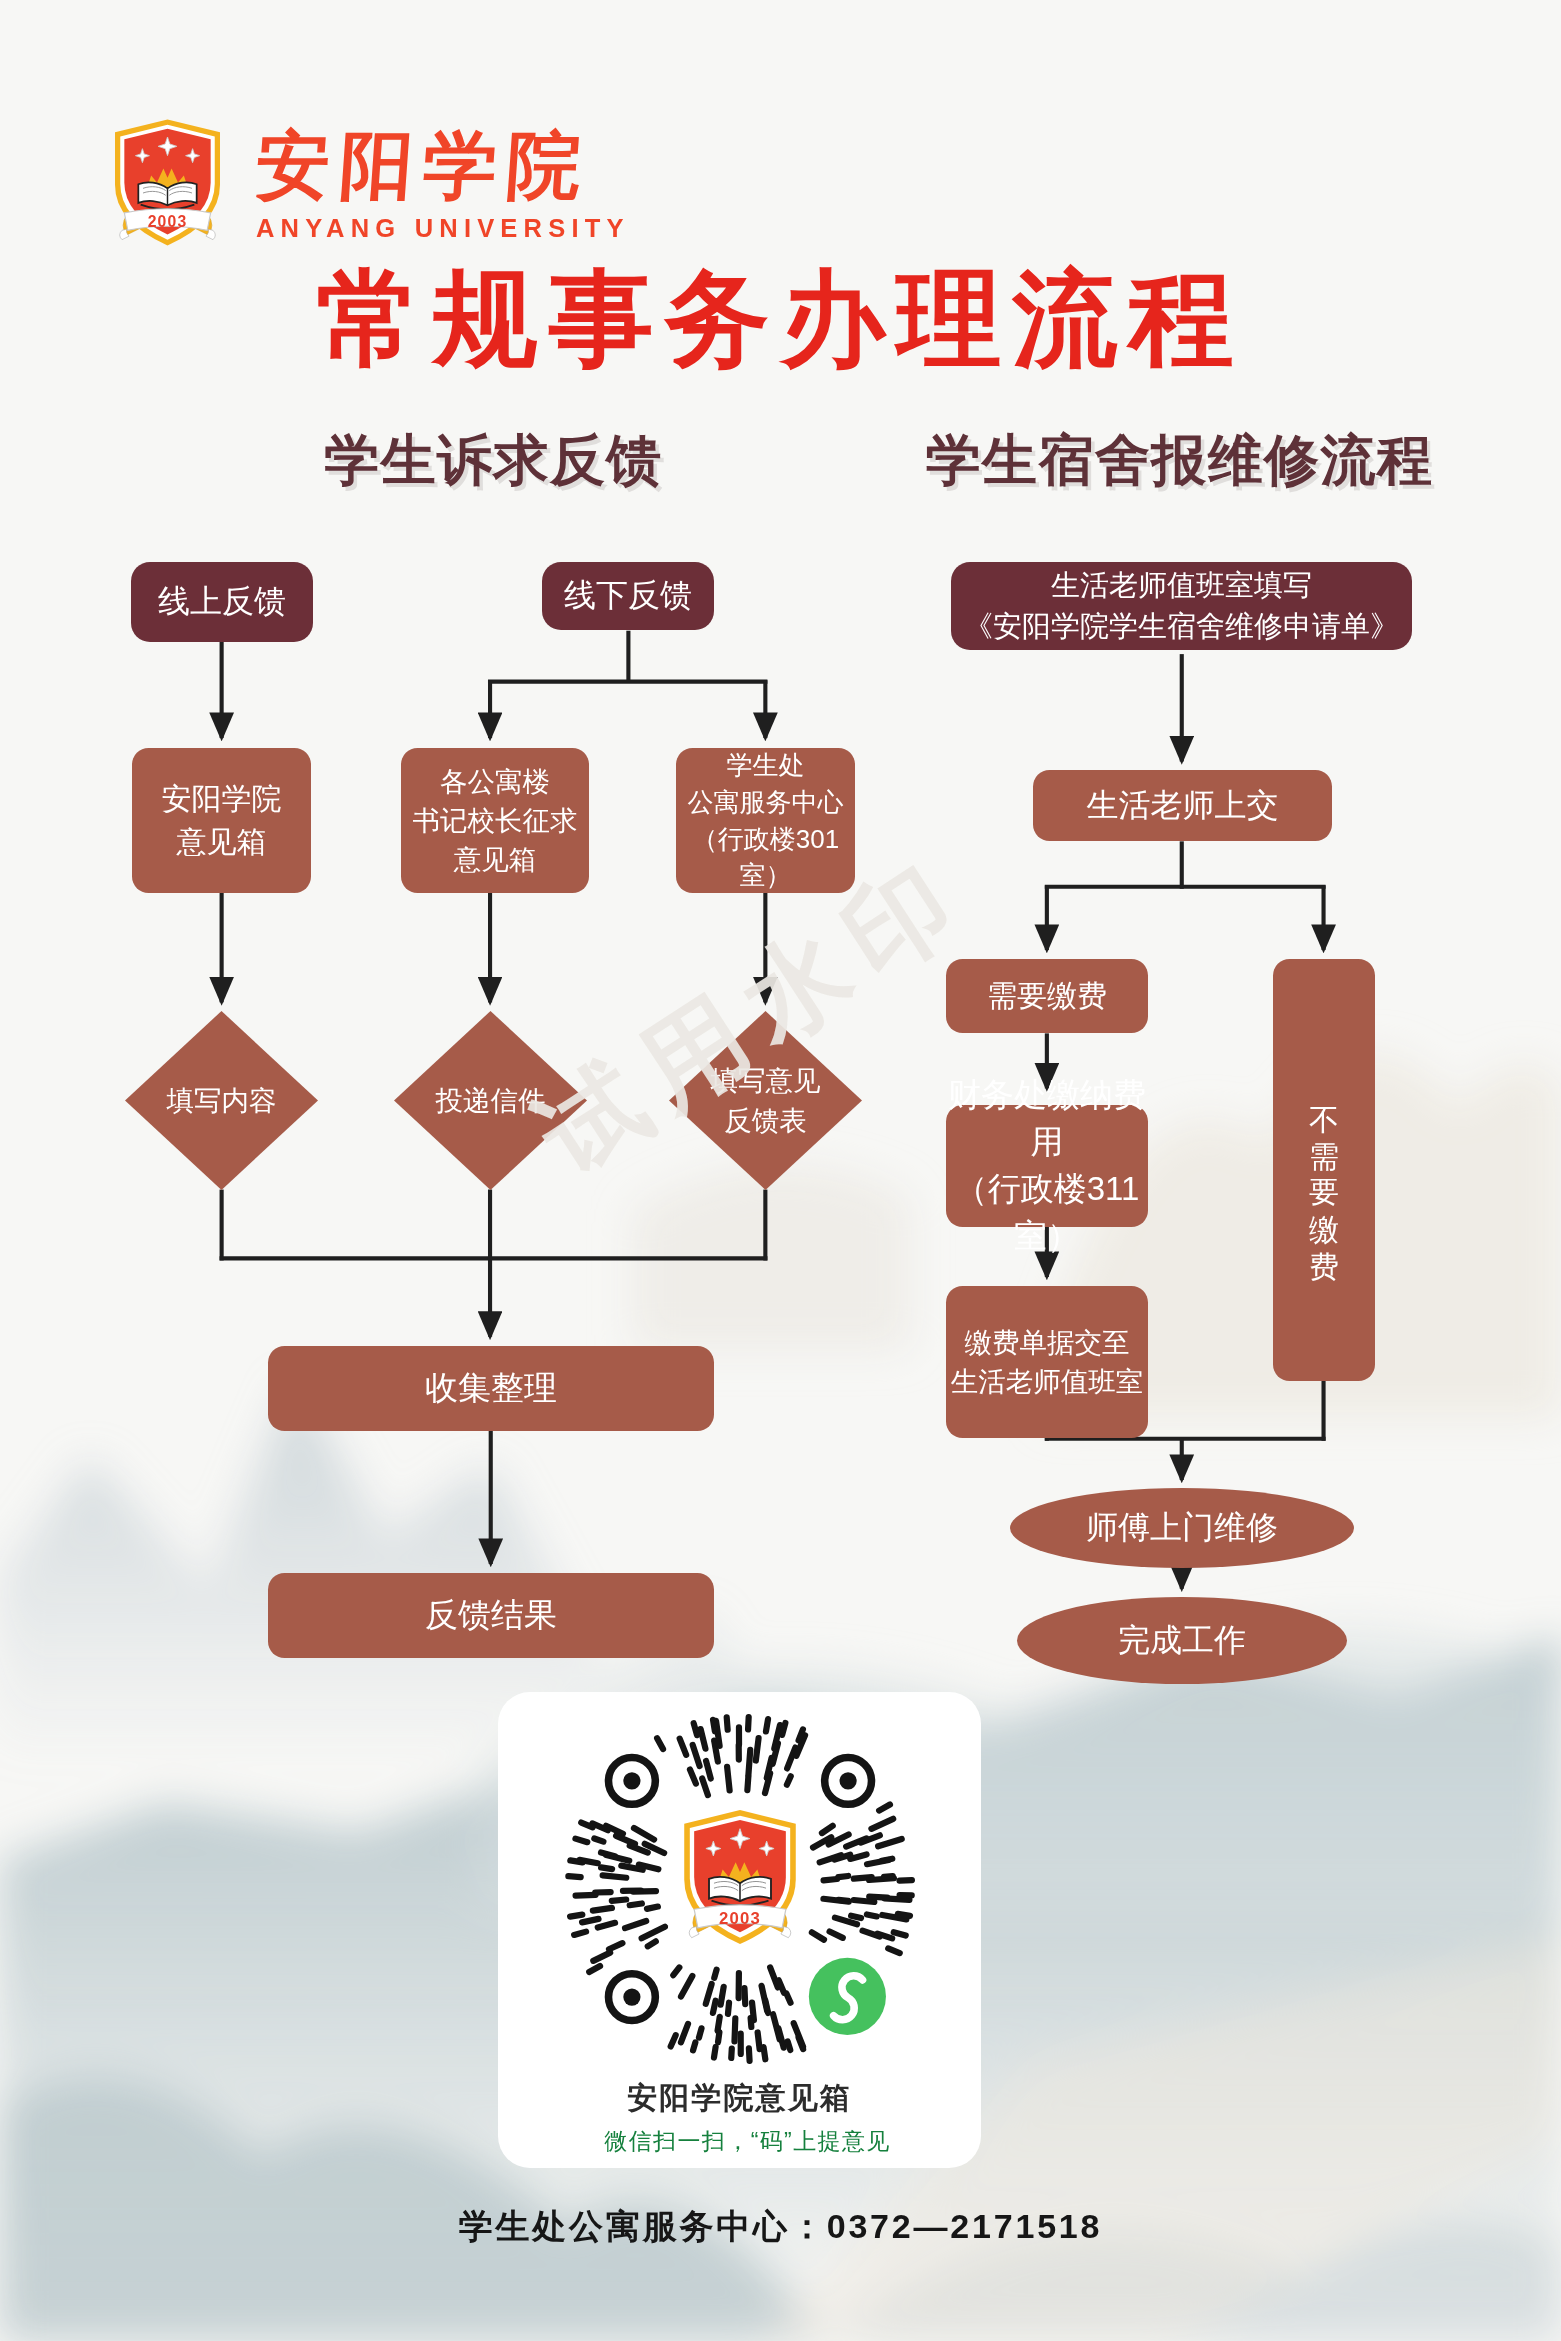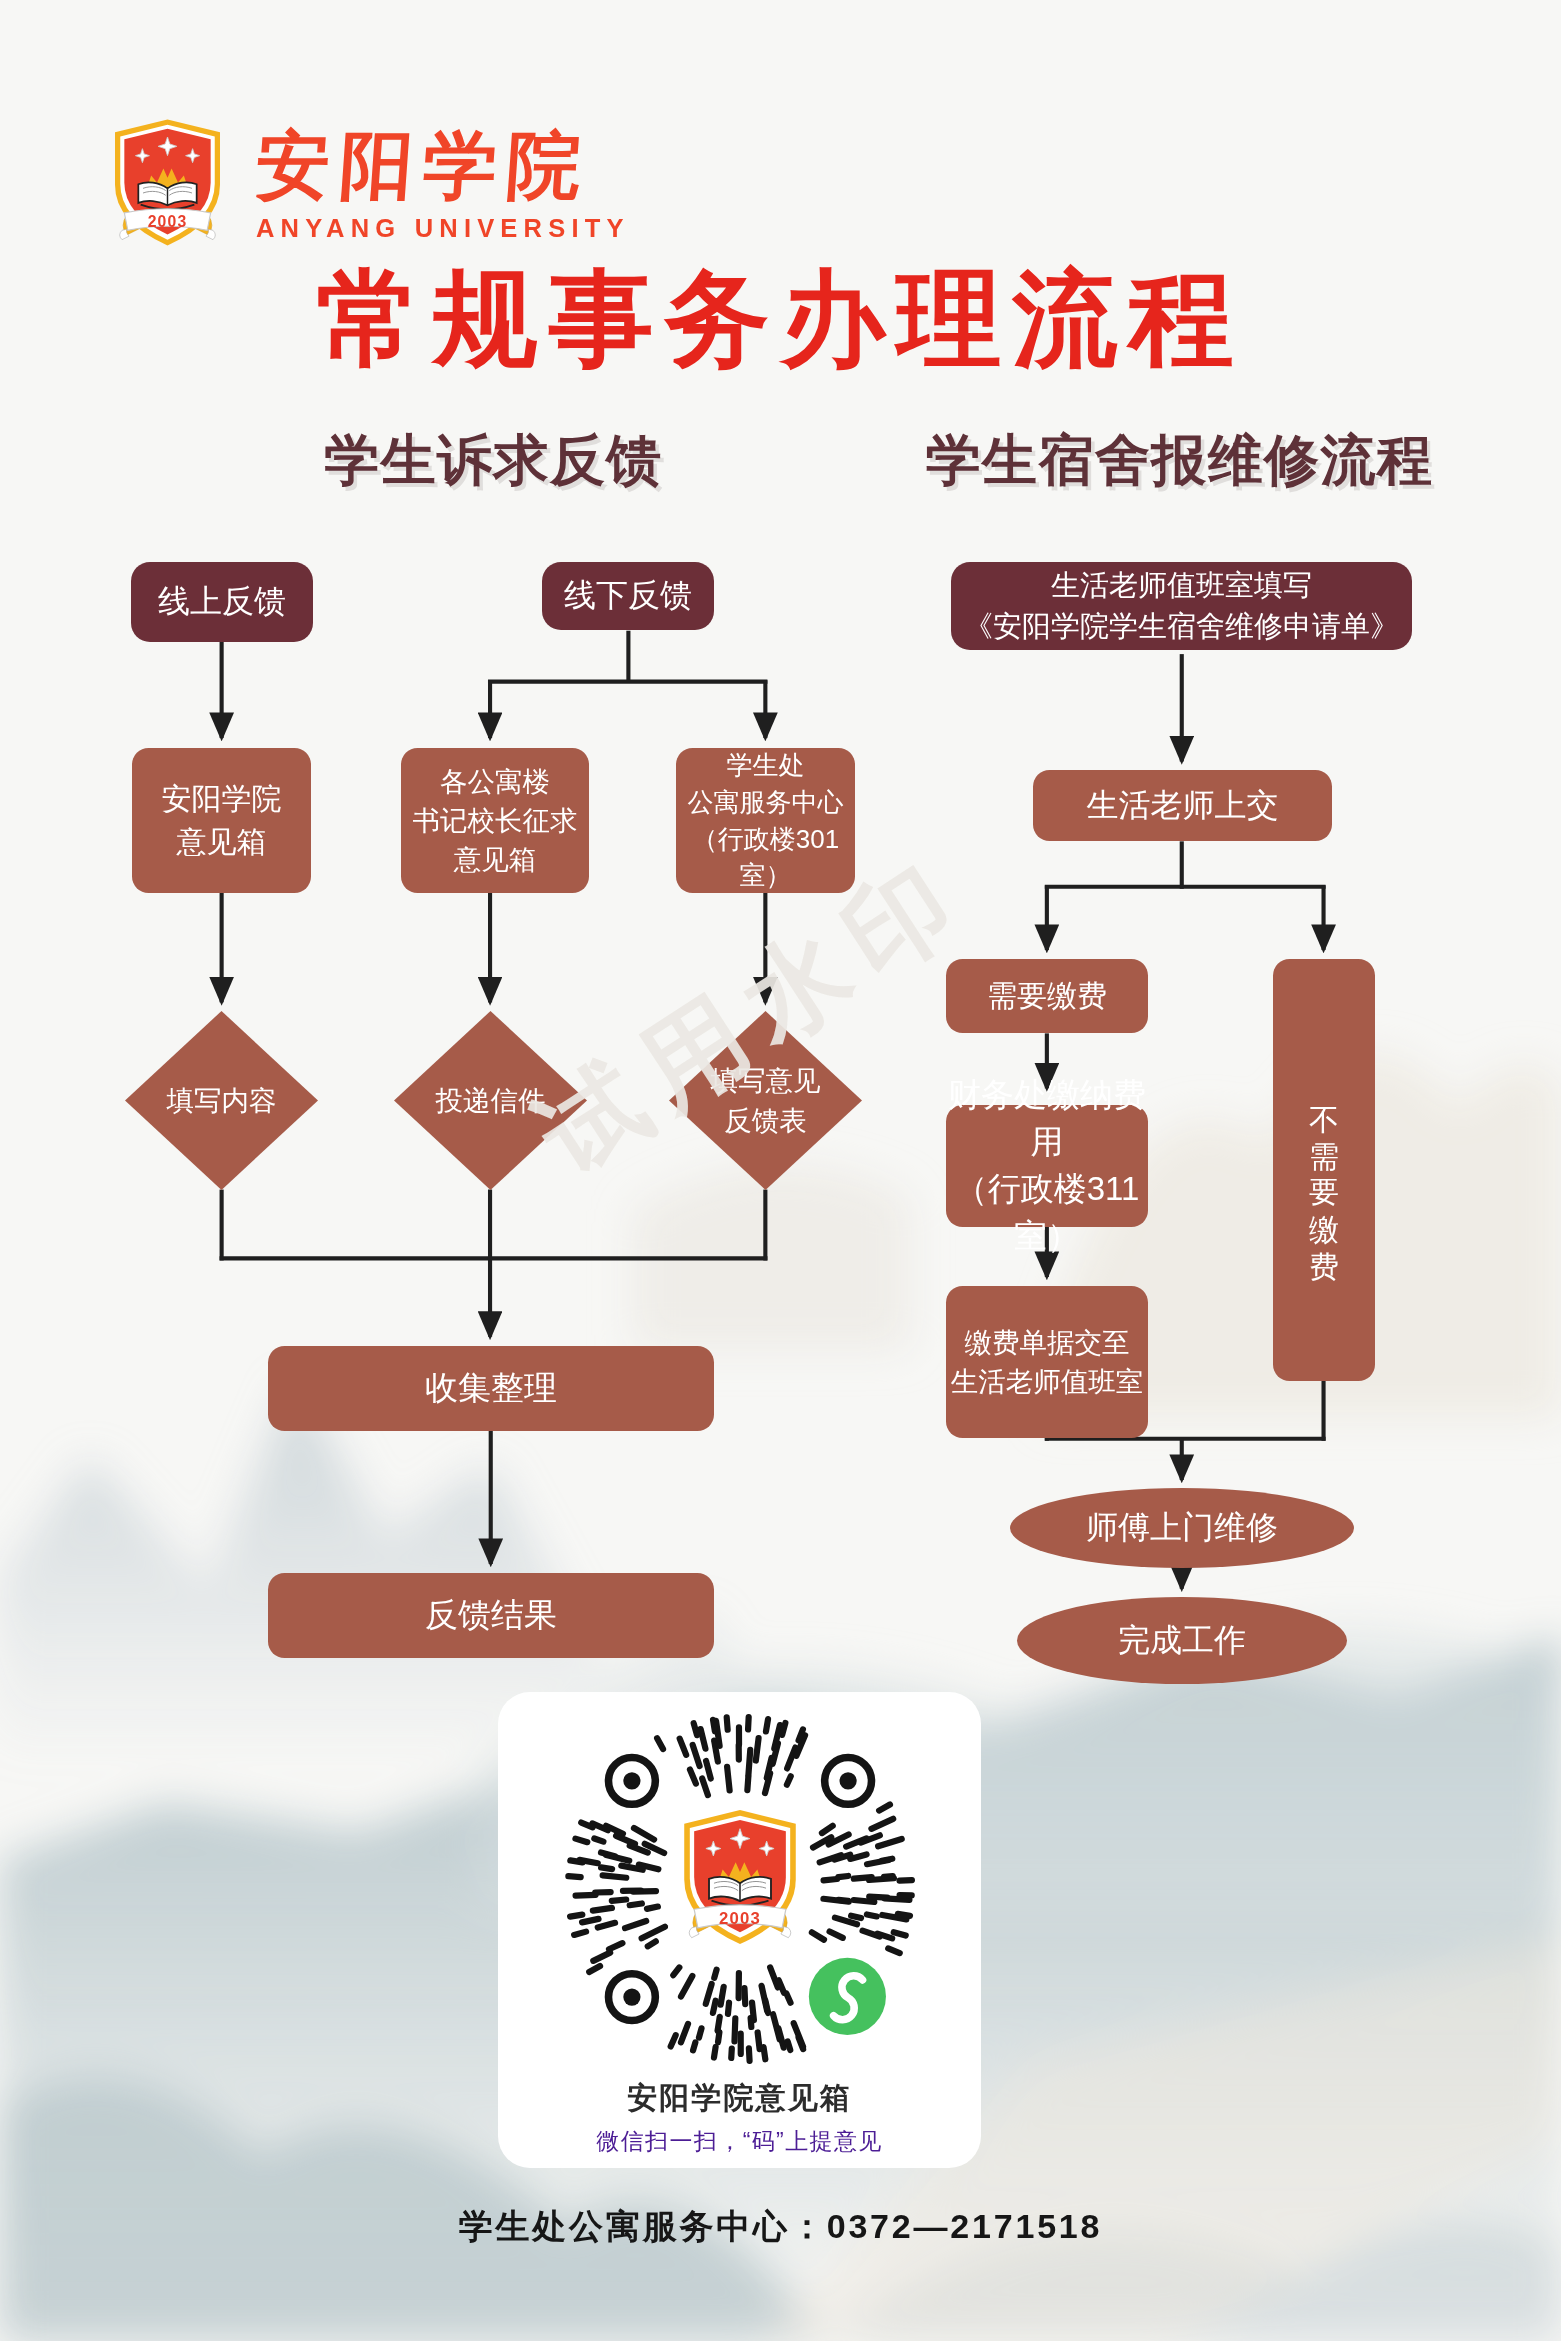--- a/index.html
+++ b/index.html
@@ -48,22 +48,22 @@
 
   .watermark{position:absolute;left:551px;top:1079px;z-index:40;font-size:103px;font-weight:bold;
              letter-spacing:18px;color:#ebe8e3;opacity:0.92;transform:rotate(-33deg);
              transform-origin:left center;pointer-events:none;}
 
   .qr-panel{position:absolute;left:498px;top:1692px;width:483px;height:476px;background:#ffffff;
             border-radius:32px;z-index:10;}
   .qr-svg{position:absolute;left:63px;top:18px;width:358px;height:358px;}
   .qr-caption{position:absolute;left:0;top:386px;width:100%;text-align:center;font-size:30px;
               color:#2c2c2c;font-weight:600;letter-spacing:2.1px;}
-  .qr-sub{position:absolute;left:0;top:434px;width:100%;text-align:center;font-size:23px;
-          color:#4c1d95;letter-spacing:1.4px;}
+  .qr-sub{position:absolute;left:8px;top:434px;width:100%;text-align:center;font-size:23px;
+          color:#15803d;letter-spacing:1.4px;}
 
   .contact{position:absolute;left:0;top:2204px;width:1561px;text-align:center;z-index:10;
            font-size:34px;font-weight:bold;color:#161616;letter-spacing:2.8px;}
 
   .defs-holder{position:absolute;width:0;height:0;overflow:hidden;}
 </style>
 </head>
 <body>
 
 <div id="canvas">

